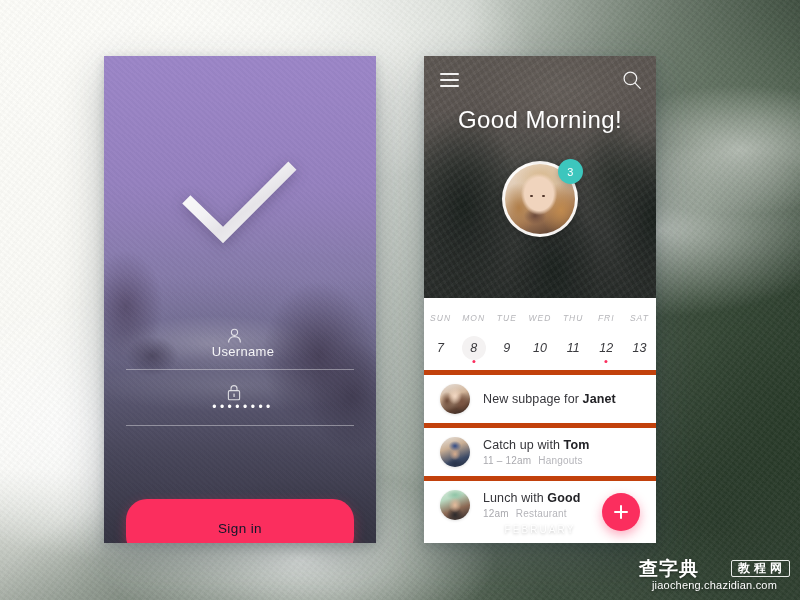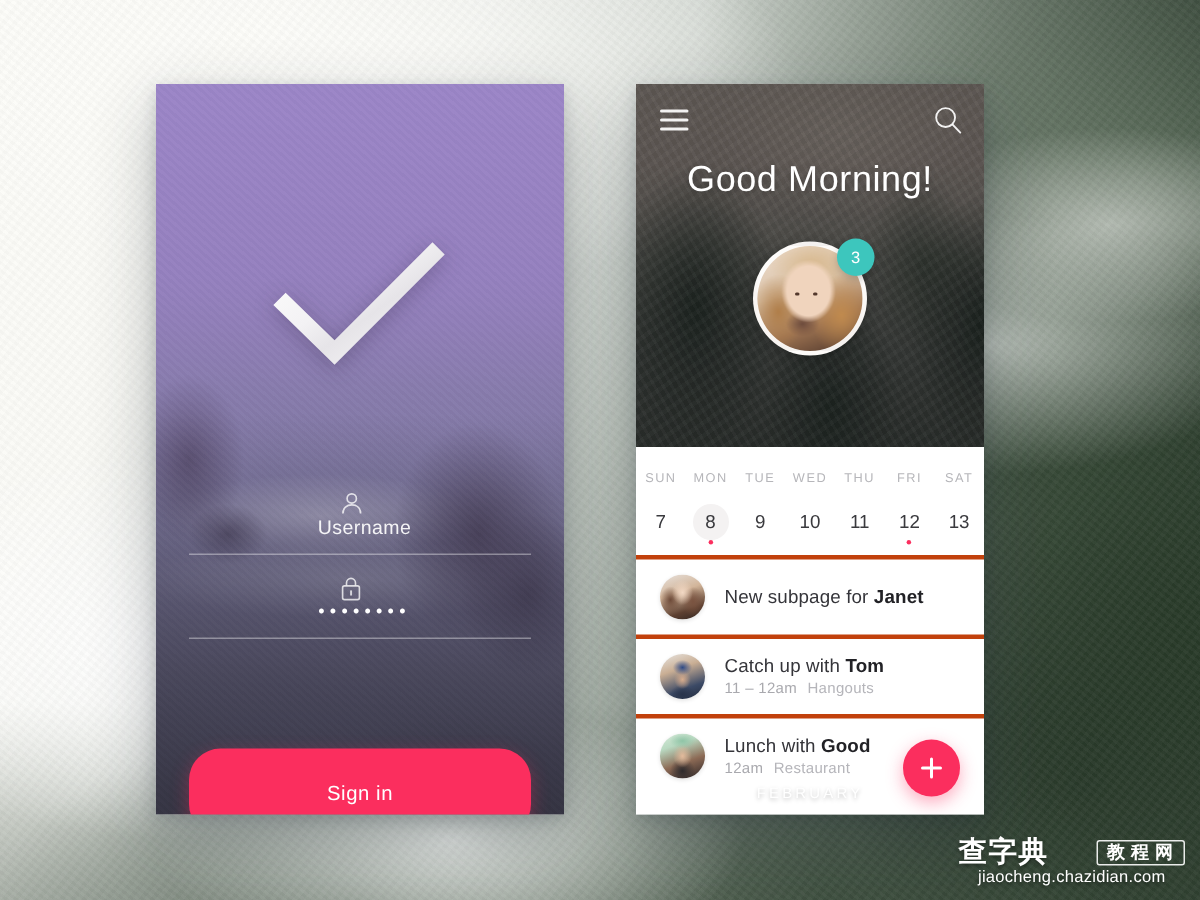--- a/index.html
+++ b/index.html
@@ -126,21 +126,21 @@
   .pw-dots {
     margin-left: 6px; color: #fff; font-size: 12px;
     letter-spacing: 3.5px; line-height: 1;
   }
 
   .signin-btn {
     position: absolute; left: 22px; right: 22px; top: 443px;
     height: 58px; border-radius: 21px;
     background: #fb2e5e;
     display:flex; align-items:center; justify-content:center;
-    color:#ffffff; font-size:13.5px; letter-spacing:.4px;
+    color:#0f172a; font-size:13.5px; letter-spacing:.4px;
     box-shadow: 0 4px 12px rgba(251,46,94,.35);
     cursor: pointer; border:none;
   }
 
   
   .hero {
     position: absolute; left:0; top:0; width:100%; height: 242px;
     overflow: hidden;
     background:
       radial-gradient(ellipse 90px 150px at 40px 150px, rgba(22,30,26,.9), rgba(22,30,26,0) 64%),
@@ -218,21 +218,21 @@
     cursor:pointer; line-height:1; font-weight:300;
   }
   .month-arrow.prev { left: 16px; }
   .month-arrow.next { right: 16px; }
 
   
   .week {
     position:absolute; top:242px; left:0; right:0; height:72px;
     background:#fff; z-index:3;
   }
-  .dow-row, .date-row { display:flex; }
+  .dow-row, .date-row { display:flex;font-style:italic; }
   .dow-row { padding-top: 15px; }
   .dow, .date-cell {
     flex:1; text-align:center; position:relative;
   }
   .dow { font-size:8.5px; letter-spacing:1px; color:#b6b6ba; }
   .date-row { padding-top: 13px; }
   .date-num {
     font-size:12.5px; color:#3a3a3e; display:inline-flex;
     align-items:center; justify-content:center;
     width:24px; height:24px; border-radius:50%; cursor:pointer;
@@ -241,21 +241,21 @@
   .dot {
     position:absolute; left:50%; transform:translateX(-50%);
     bottom:-3px; width:3.2px; height:3.2px; border-radius:50%; background:#fb2e5e;
   }
 
   
   .events { position:absolute; top:314px; left:0; right:0; bottom:0; background:#fff; z-index:3; }
   .event {
     position:relative; display:flex; align-items:center;
     height:53px; padding: 0 18px 0 16px;
-    border-top: 3px solid #c2410c;
+    border-top: 5px solid #c2410c;
     cursor:pointer;
   }
   .ev-avatar {
     width: 30px; height:30px; border-radius:50%;
     margin-right: 13px; flex:none; position:relative; overflow:hidden;
     box-shadow: 0 1px 3px rgba(0,0,0,.12);
   }
   .ev-a1{ background:
       radial-gradient(ellipse 10px 12px at 15px 12px,#f2d8c4,rgba(242,216,196,0) 70%),
       radial-gradient(ellipse 11px 14px at 22px 18px,#7a5340,rgba(122,83,64,0) 70%),

